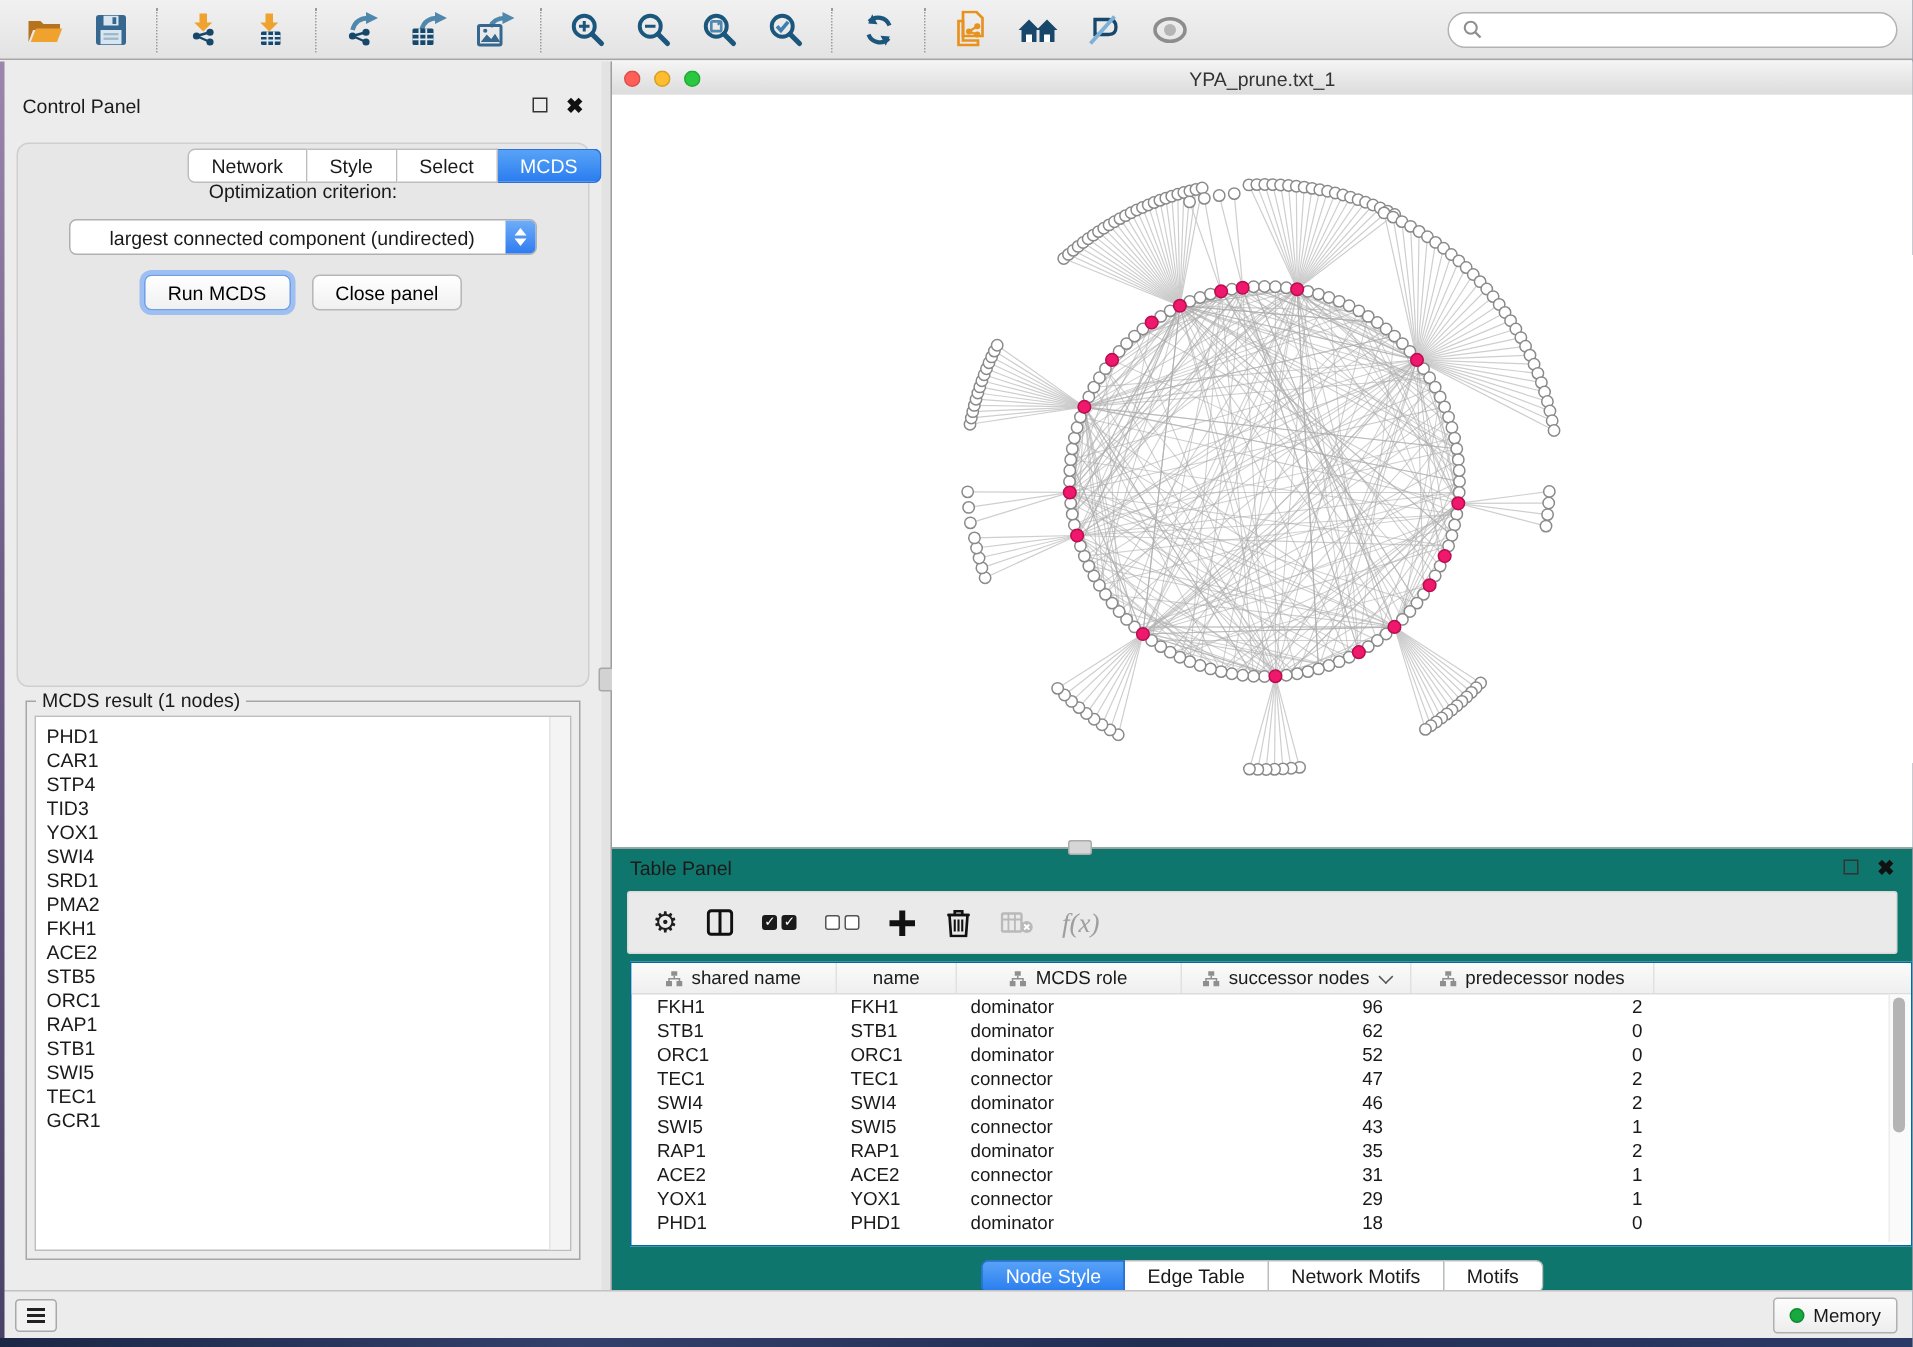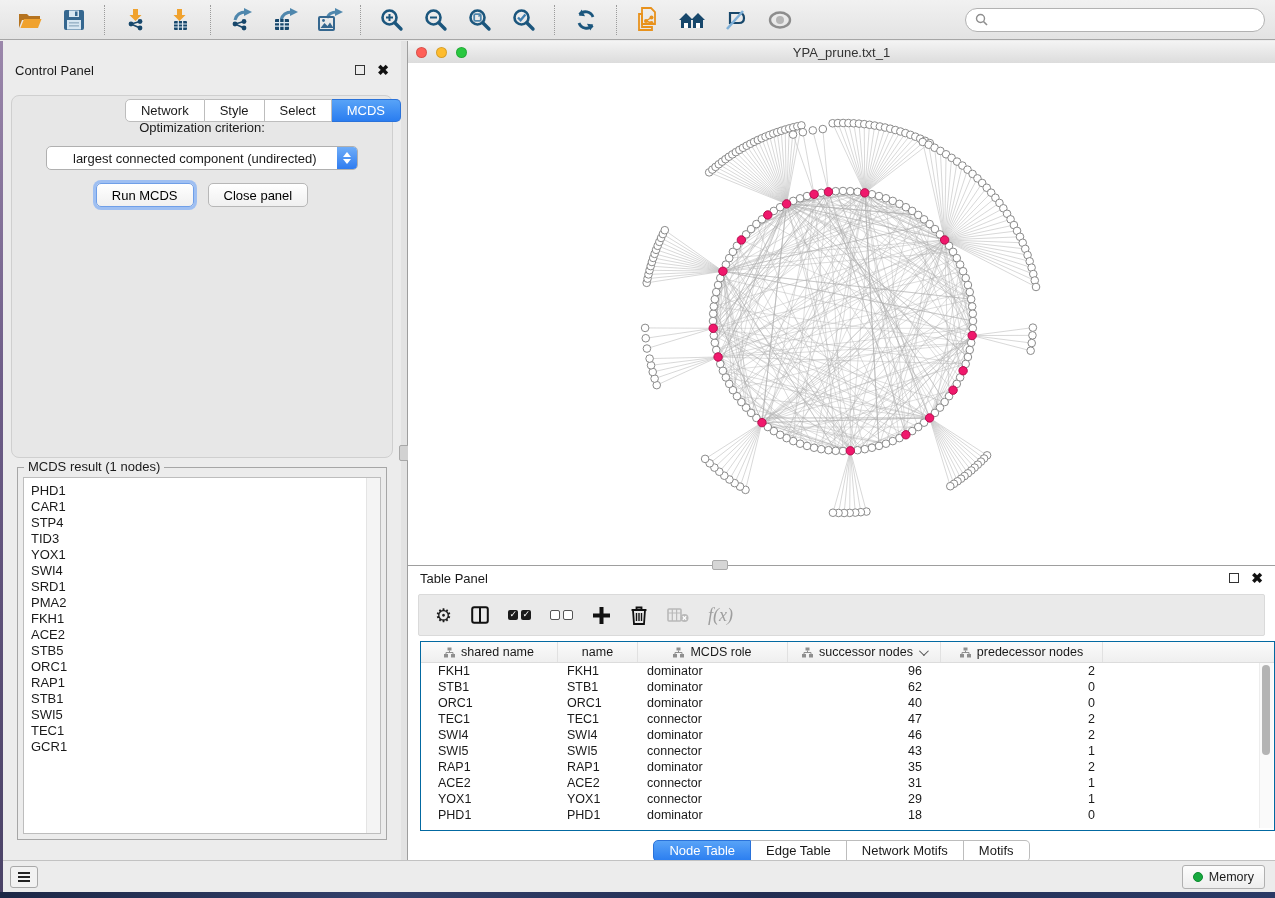--- a/index.html
+++ b/index.html
@@ -60,21 +60,21 @@
   
   .network-window{position:absolute;left:408px;top:41px;right:0;height:524px;background:#fff;}
   .nw-titlebar{height:22px;background:linear-gradient(#f4f4f4,#dcdcdc);border-bottom:1px solid #b6b6b6;
        display:flex;align-items:center;padding:0 8px;position:relative;}
   .tl{width:11px;height:11px;border-radius:50%;margin-right:9px;border:0.5px solid rgba(0,0,0,.15);box-sizing:border-box;}
   .nw-title{position:absolute;left:0;right:0;text-align:center;font-size:13px;color:#333;}
   .nw-canvas{position:absolute;left:0;top:22px;right:0;bottom:0;background:#fff;}
   .h-splitter-grip{position:absolute;left:712px;top:560px;width:14px;height:8px;background:#d6d6d6;border:1px solid #ababab;border-radius:2px;z-index:5;}
 
   
-  .table-panel{position:absolute;left:408px;top:565px;right:0;bottom:32px;background:#ffffff;border-top:1px solid #9e9e9e;box-sizing:border-box;}
+  .table-panel{position:absolute;left:408px;top:565px;right:0;bottom:32px;background:#0f766e;border-top:1px solid #9e9e9e;box-sizing:border-box;}
   .tp-head{height:24px;display:flex;align-items:center;padding:0 12px;font-size:13px;}
   .tp-head .title{flex:1;}
   .tp-toolbar{margin:4px 10px 0 10px;height:40px;background:#eaeaea;border:1px solid #dadada;border-radius:2px;
        display:flex;align-items:center;gap:19px;padding:0 0 0 16px;}
   .gear{font-size:19px;color:#1d1d1d;line-height:1;}
   .chk{width:10px;height:10px;border-radius:2px;display:inline-block;}
   .chk.on{background:#1b1b1b;position:relative;}
   .chk.on::after{content:"✓";color:#fff;font-size:9px;position:absolute;left:1.5px;top:-1px;}
   .chk.off{border:1.5px solid #555;background:#fff;box-sizing:border-box;}
   .chkpair{display:flex;gap:3px;align-items:center;}
@@ -1108,21 +1108,21 @@
             <div class="tcell c0">STB1</div>
             <div class="tcell c1">STB1</div>
             <div class="tcell c2">dominator</div>
             <div class="tcell c3">62</div>
             <div class="tcell c4">0</div>
           </div>
           <div class="trow">
             <div class="tcell c0">ORC1</div>
             <div class="tcell c1">ORC1</div>
             <div class="tcell c2">dominator</div>
-            <div class="tcell c3">40</div>
+            <div class="tcell c3">52</div>
             <div class="tcell c4">0</div>
           </div>
           <div class="trow">
             <div class="tcell c0">TEC1</div>
             <div class="tcell c1">TEC1</div>
             <div class="tcell c2">connector</div>
             <div class="tcell c3">47</div>
             <div class="tcell c4">2</div>
           </div>
           <div class="trow">
@@ -1166,21 +1166,21 @@
             <div class="tcell c2">dominator</div>
             <div class="tcell c3">18</div>
             <div class="tcell c4">0</div>
           </div>
         </div>
       <div class="vscroll">
           <div class="vthumb"></div>
         </div>
     </div>
     <div class="tp-tabs">
-      <div class="tab active">Node Table</div>
+      <div class="tab active">Node Style</div>
       <div class="tab">Edge Table</div>
       <div class="tab">Network Motifs</div>
       <div class="tab">Motifs</div>
     </div>
   </div>
 
   <div class="statusbar">
     <div class="listbtn">
       <span class="listglyph">
           <i></i>

